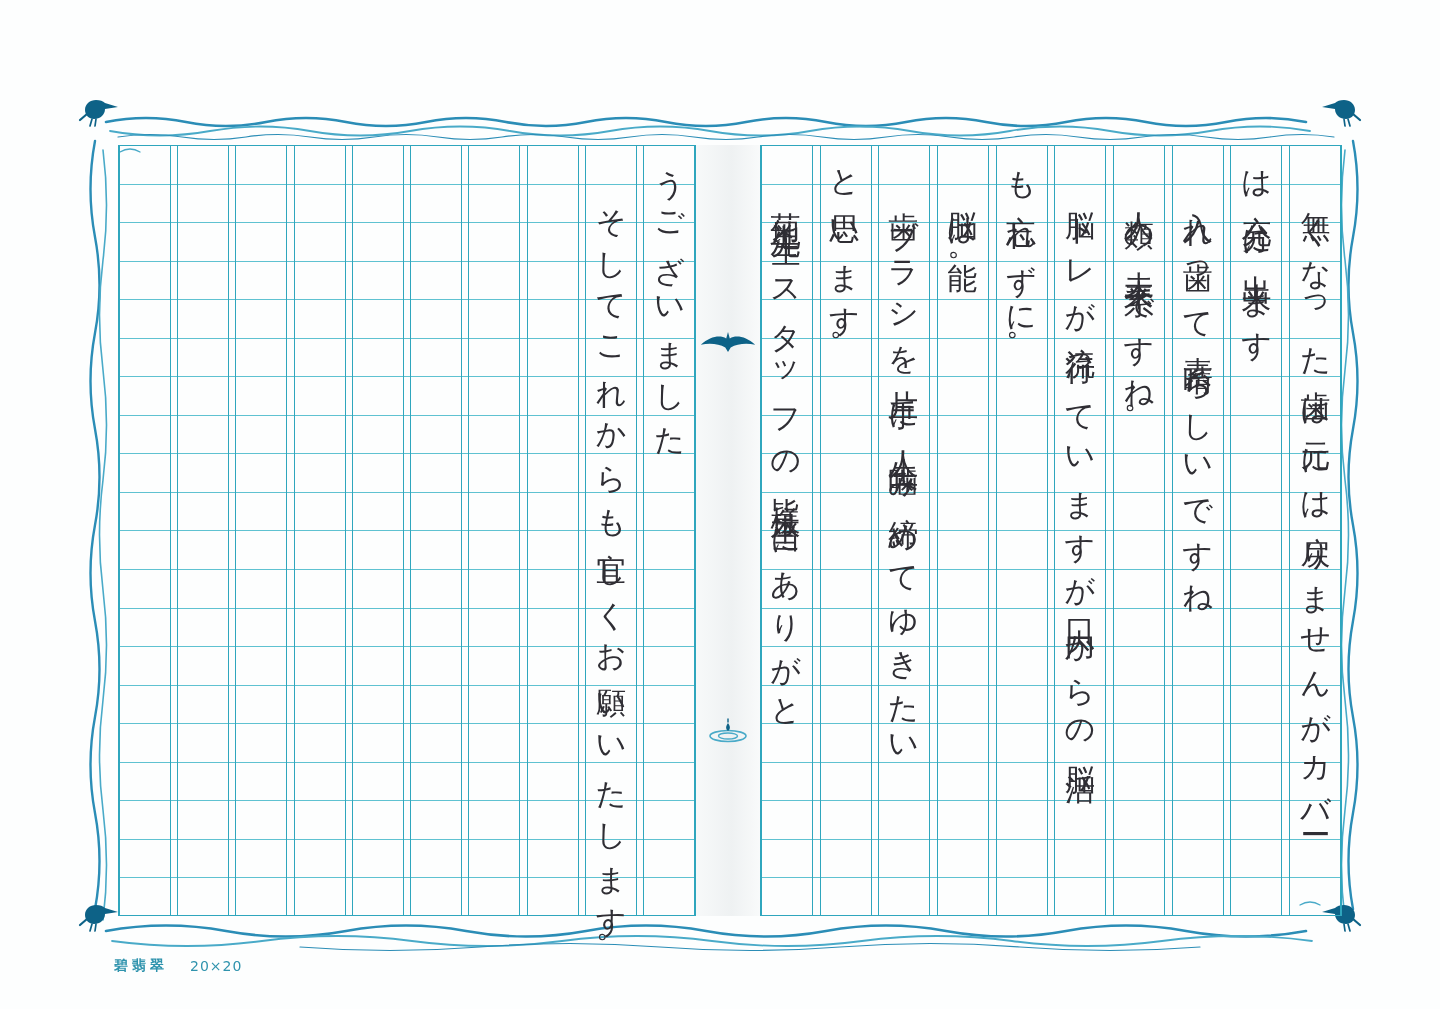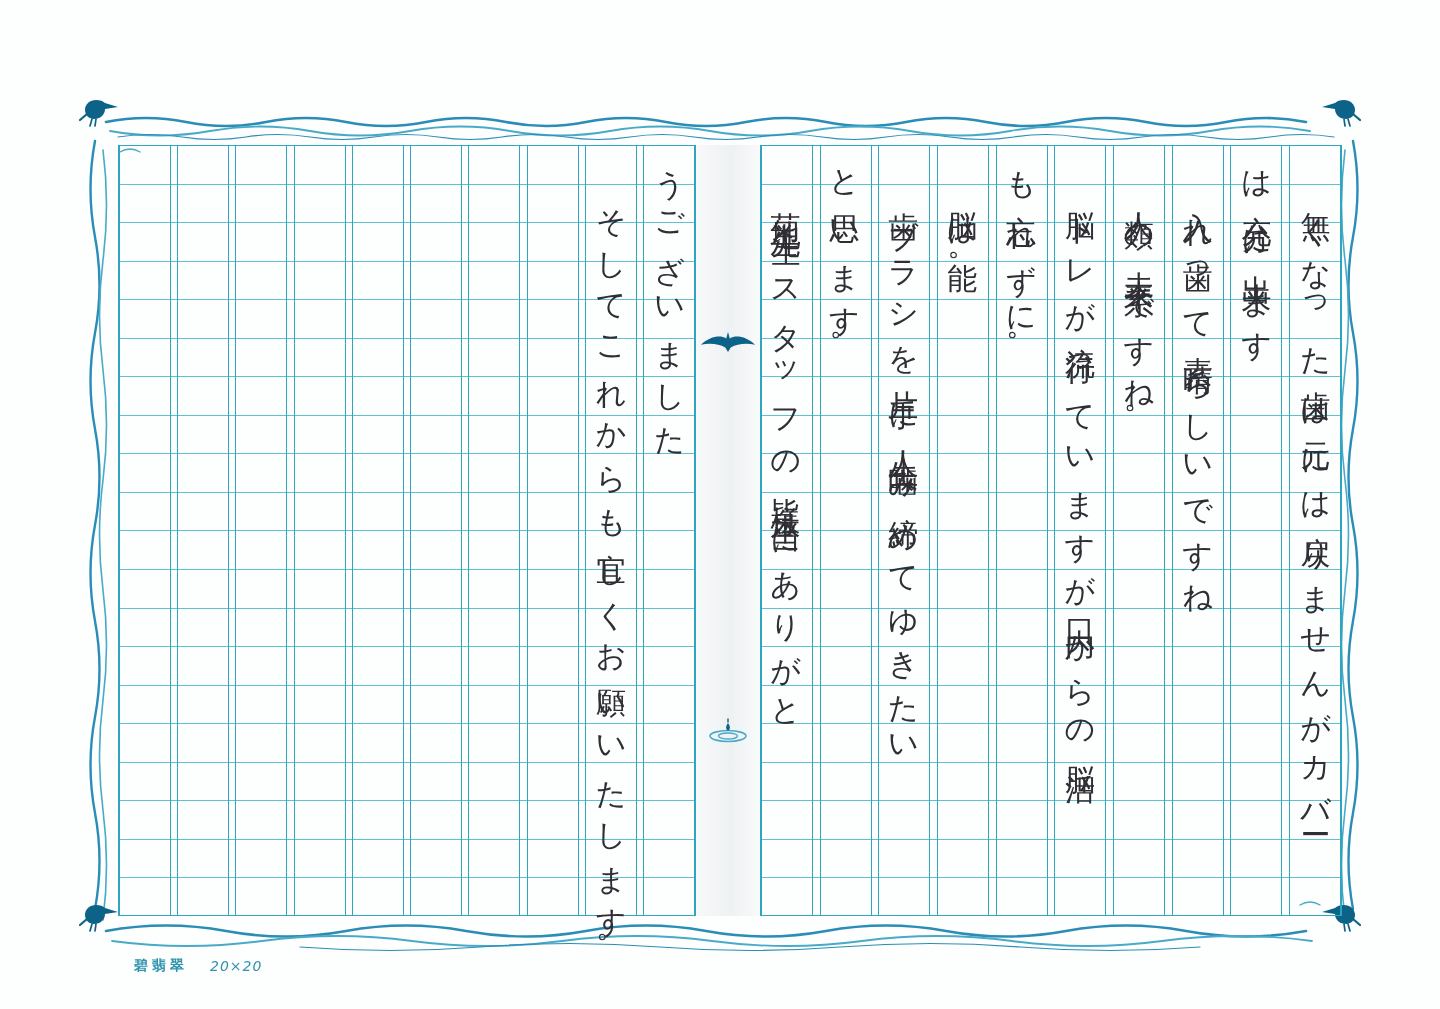--- a/index.html
+++ b/index.html
@@ -52,26 +52,26 @@
     text-orientation:mixed;
     font-size:30px;
     line-height:1;
     letter-spacing:8.4px;
     color:var(--ink);
     white-space:nowrap;
     font-family:"DejaVu Sans", sans-serif;
   }
 
   .footer {
-    position:absolute; left:134px; top:957px; z-index:4;
+    position:absolute; left:114px; top:957px; z-index:4;
     display:flex; align-items:center; gap:22px;
     color:var(--footer-text);
   }
   .footer .brand { font-size:14px; letter-spacing:4px; font-weight:bold; }
-  .footer .gridsize { font-size:14px; letter-spacing:1px;font-style:italic; }
+  .footer .gridsize { font-size:14px; letter-spacing:1px; }
 </style>
 </head>
 <body>
 
 <div class="page">
 
   <svg class="deco" viewBox="0 0 1440 1009" xmlns="http://www.w3.org/2000/svg">
     <defs>
       <g id="kf">
         <path class="bird" d="M21 5 L34 9 L21 11 C21 17 16 21 10 21 C5 21 1 17 1 12 C1 6 6 2 12 2 C16 2 19 3 21 5 Z"></path>

